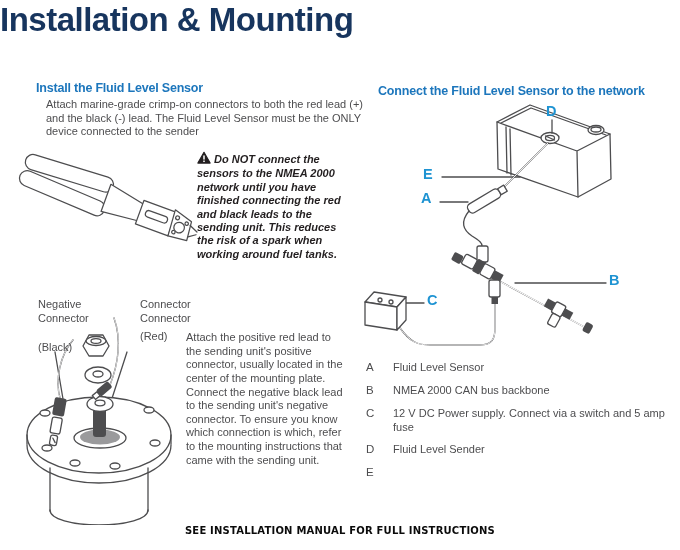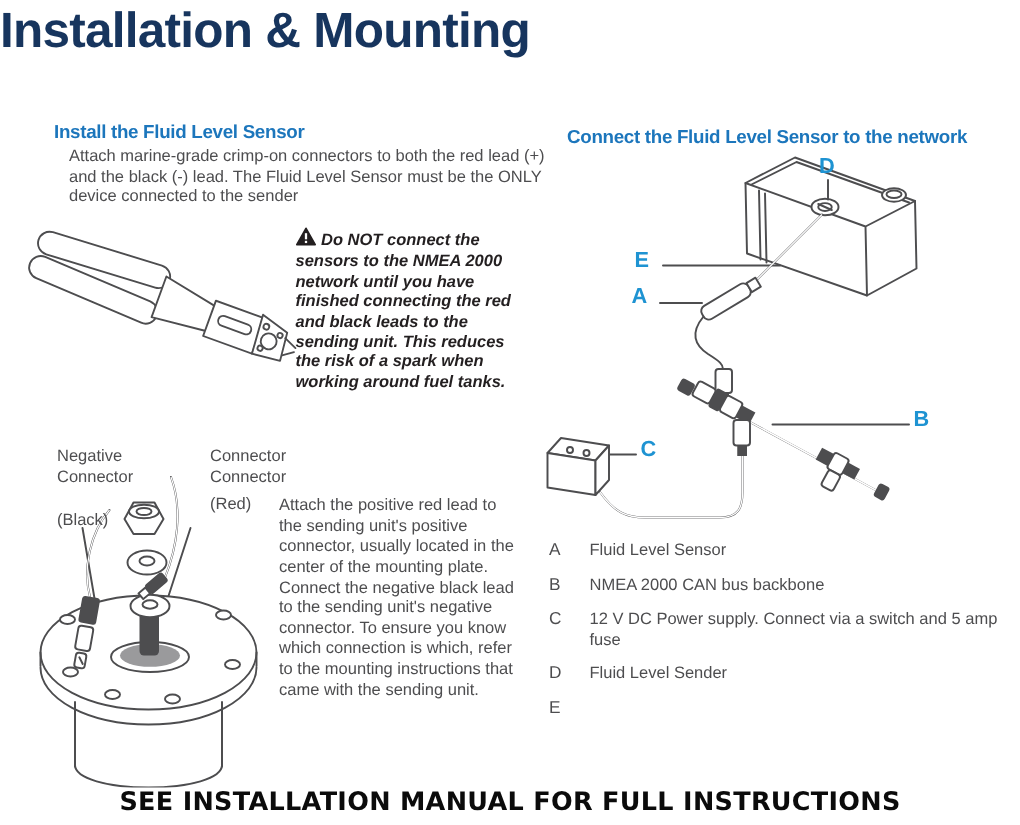--- a/index.html
+++ b/index.html
@@ -40,21 +40,21 @@
   .dl-d{top:7px;left:186px;}
   .dl-e{top:70px;left:63px;}
   .dl-a{top:94px;left:61px;}
   .dl-b{top:176px;left:249px;}
   .dl-c{top:196px;left:67px;}
   .legend{position:absolute;top:360px;left:366px;width:300px;display:grid;
     grid-template-columns:27px 1fr;row-gap:8px;font-size:11px;line-height:1.3;color:var(--body-gray);}
   .legend .key{font-size:11.5px;}
   .footer{position:absolute;top:525px;left:0;width:680px;text-align:center;
     font-family:"DejaVu Sans","Liberation Sans",sans-serif;
-    font-weight:700;font-size:17px;letter-spacing:0.2px;color:var(--footer-black);}
+    font-weight:700;font-size:10px;letter-spacing:0.2px;color:var(--footer-black);}
   svg .ln{stroke:var(--line-art);fill:none;stroke-width:1.3;stroke-linejoin:round;stroke-linecap:round;}
   svg .fw{stroke:var(--line-art);fill:#fff;stroke-width:1.3;stroke-linejoin:round;}
   svg .dk{fill:var(--line-art);stroke:none;}
 </style>
 </head>
 <body>
 
 <div class="page">
 
   <div class="title">

